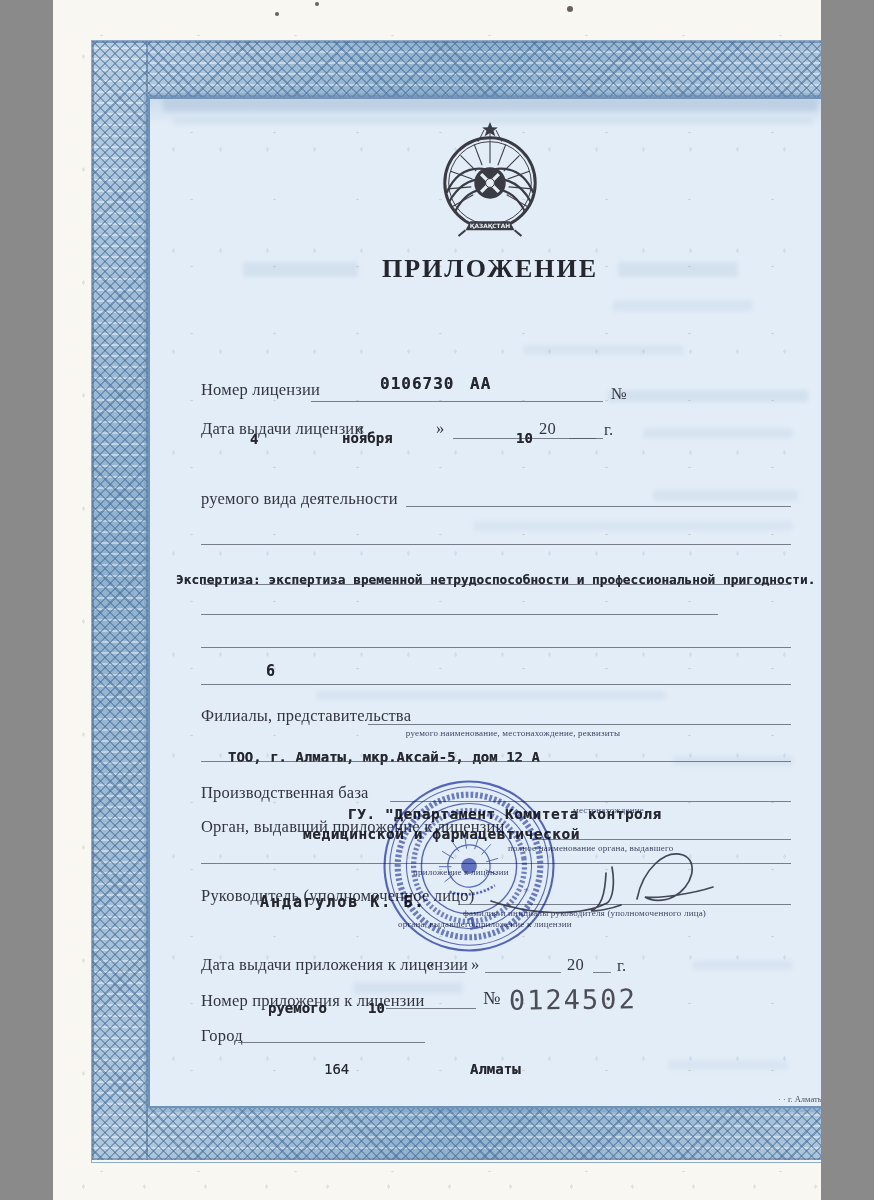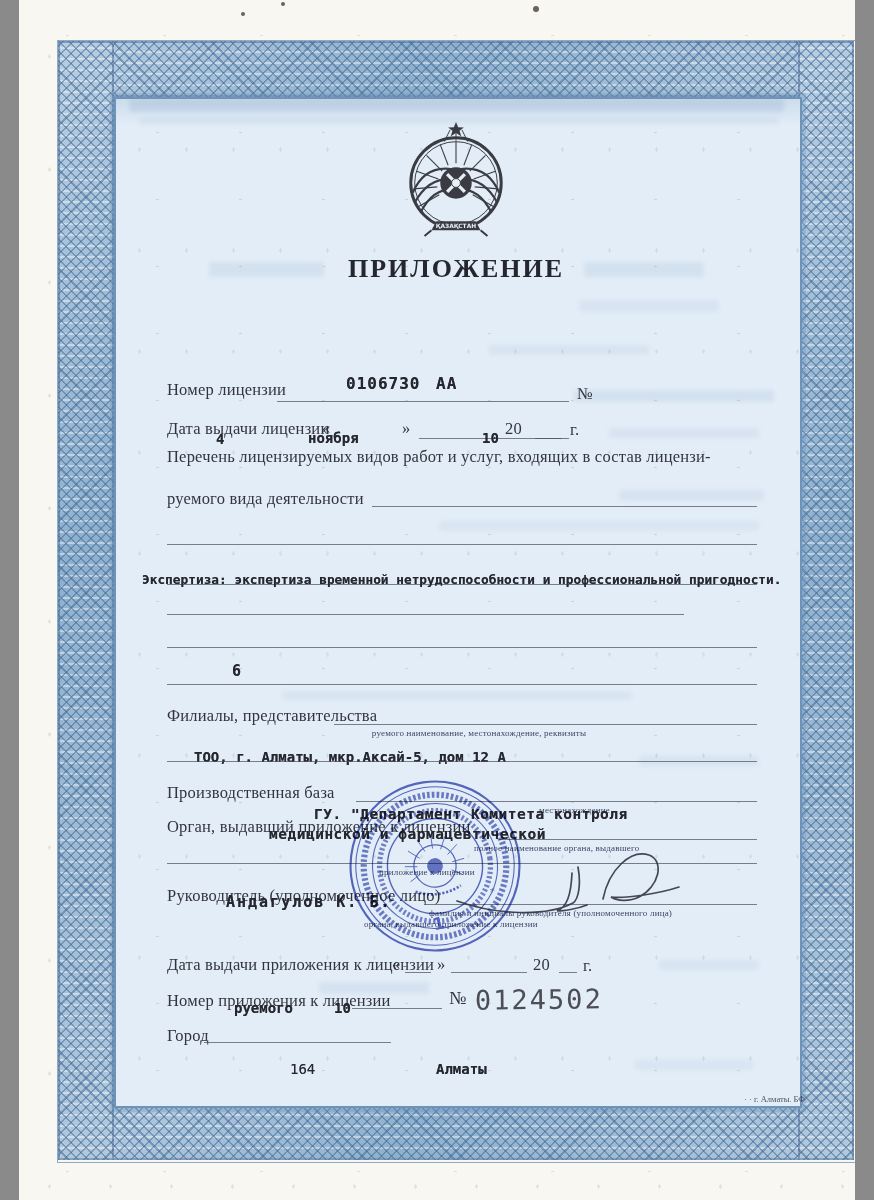--- a/index.html
+++ b/index.html
@@ -1,16 +1,16 @@
 <!DOCTYPE html>
 <html><head>
 <meta charset="utf-8">
 <style>
   html,body{margin:0;padding:0;background:#8a8a8a;}
-  .scan{position:relative;width:836px;height:1200px;margin:0 auto;overflow:hidden;
+  .scan{position:relative;width:768px;height:1200px;margin:0 auto;overflow:hidden;
     background:#f8f7f2;
     background-image:
       radial-gradient(rgba(150,120,75,.20) 1px, transparent 1.4px),
       radial-gradient(rgba(120,100,70,.15) 1px, transparent 1.3px);
     background-size:97px 71px, 61px 113px;
     font-family:"Liberation Serif", serif;}
   .speck{position:absolute;background:#6a6258;border-radius:50%;}
   
   .band{position:absolute;
     background:
@@ -129,21 +129,20 @@
   <div class="lbl" style="left:303px;top:419px;">«</div>
   <div class="typed" style="left:197px;top:431px;">4</div>
   <div class="typed" style="left:289px;top:430px;">ноября</div>
   <div class="lbl" style="left:383px;top:419px;">»</div>
   <div class="rule" style="left:400px;top:438px;width:150px;"></div>
   <div class="typed" style="left:463px;top:430px;">10</div>
   <div class="lbl" style="left:486px;top:419px;">20</div>
   <div class="rule" style="left:516px;top:438px;width:27px;"></div>
   <div class="lbl" style="left:551px;top:420px;">г.</div>
 
-  <div class="lbl" style="left:148px;top:447px;">Перечень лицензируемых видов работ и услуг, входящих в состав лицензи-</div>
   <div class="lbl" style="left:148px;top:489px;">руемого вида деятельности</div>
   <div class="rule" style="left:353px;top:506px;width:385px;"></div>
   <div class="rule" style="left:148px;top:544px;width:590px;"></div>
   <div class="rule" style="left:148px;top:584px;width:590px;"></div>
   <div class="typed" style="left:123px;top:572px;font-size:12.8px;">Экспертиза:  экспертиза временной нетрудоспособности и профессиональной пригодности.</div>
   <div class="rule" style="left:148px;top:614px;width:517px;"></div>
   <div class="rule" style="left:148px;top:647px;width:590px;"></div>
   <div class="typed" style="left:213px;top:662px;font-size:15px;">6</div>
   <div class="rule" style="left:148px;top:684px;width:590px;"></div>
 

